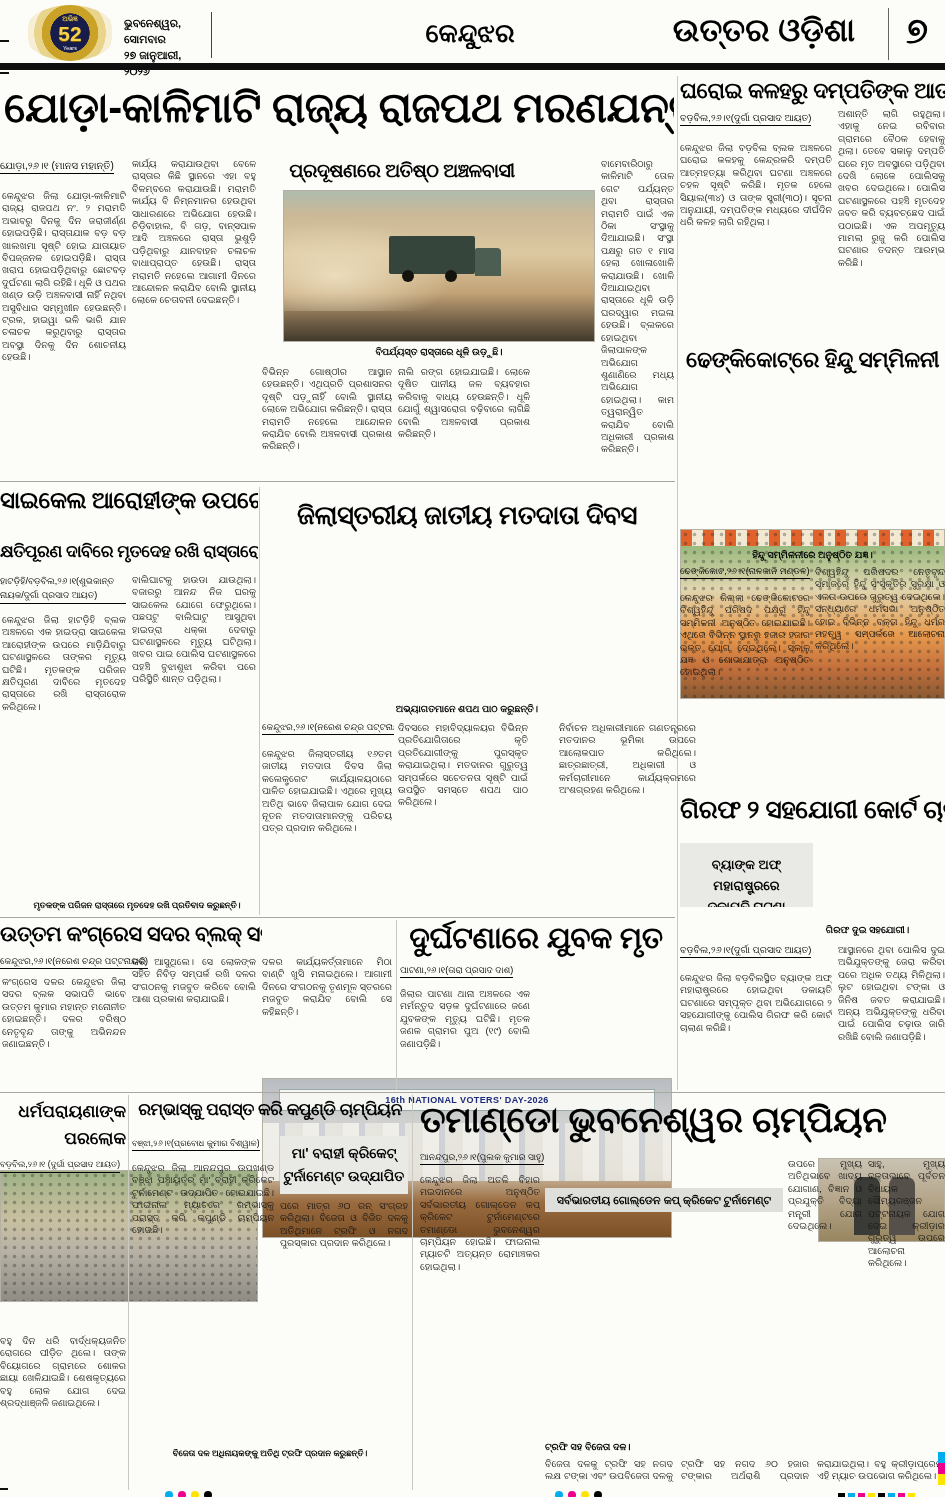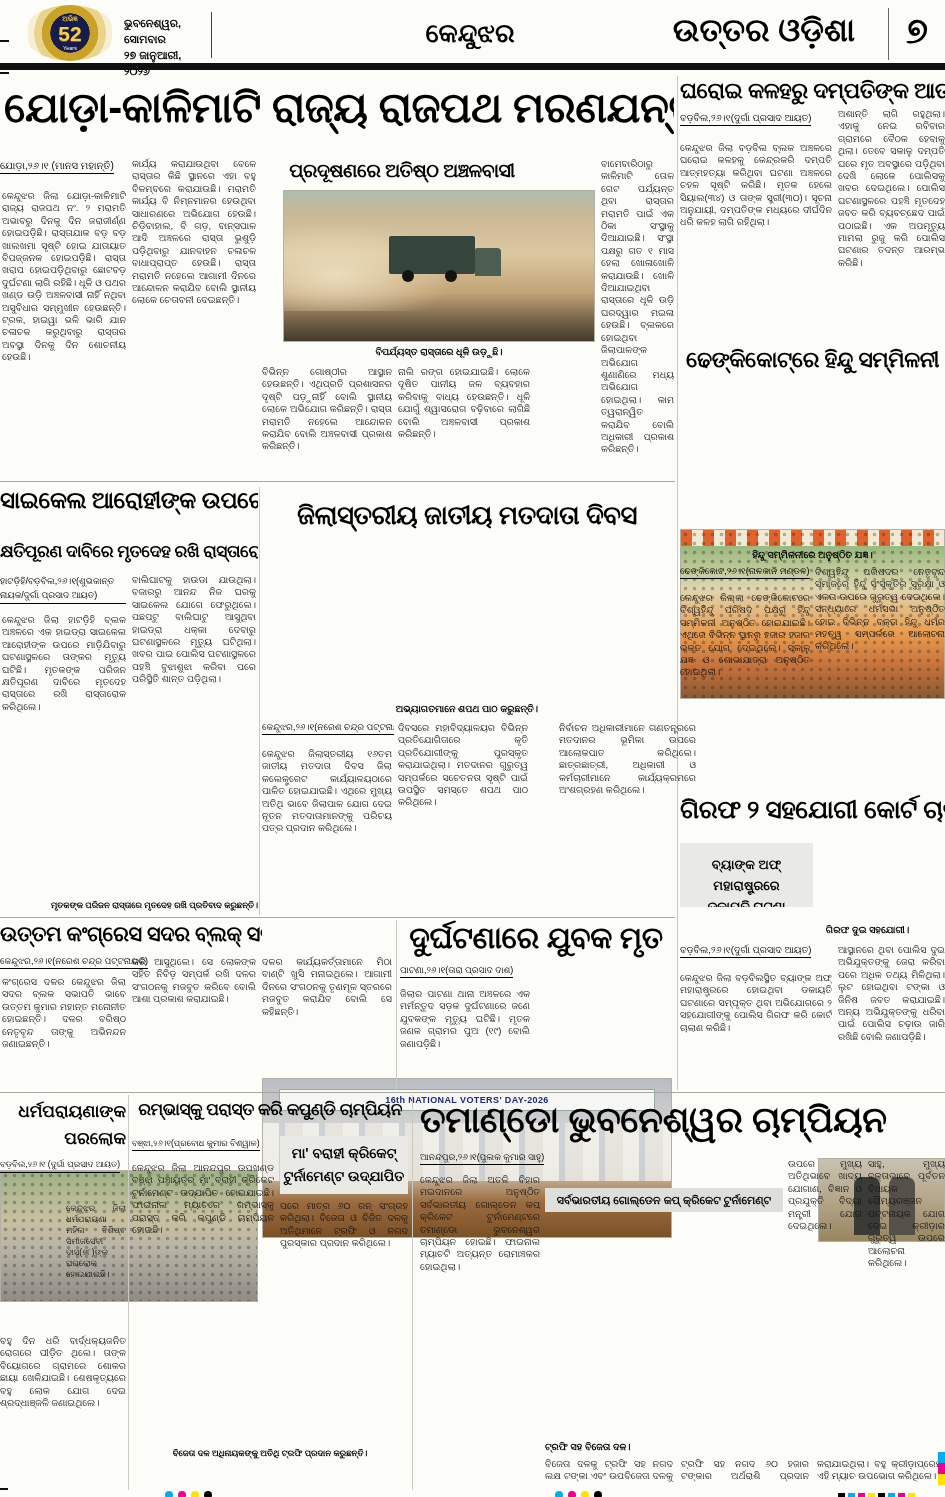--- a/index.html
+++ b/index.html
@@ -134,21 +134,21 @@
   <div class="abs bt" style="left:838px;top:944px;width:107px;height:144px;">ଆସ୍ଥାନରେ ଥିବା ପୋଲିସ ଦୁଇ ଅଭିଯୁକ୍ତଙ୍କୁ ଜେରା କରିବା ପରେ ଅଧିକ ତଥ୍ୟ ମିଳିଥିଲା। ଲୁଟ ହୋଇଥିବା ଟଙ୍କା ଓ ଜିନିଷ ଜବତ କରାଯାଇଛି। ଅନ୍ୟ ଅଭିଯୁକ୍ତଙ୍କୁ ଧରିବା ପାଇଁ ପୋଲିସ ଚଢ଼ାଉ ଜାରି ରଖିଛି ବୋଲି ଜଣାପଡ଼ିଛି।</div>
 
   <div class="abs hl" style="left:0;top:487px;width:258px;height:32px;font-size:23px;">ସାଇକେଲ ଆରୋହୀଙ୍କ ଉପରେ ମାଡ଼ିଗଲା ହାଇଡ୍ରା</div>
   <div class="abs hl hl-c" style="left:0;top:542px;width:258px;height:24px;font-size:17px;">କ୍ଷତିପୂରଣ ଦାବିରେ ମୃତଦେହ ରଖି ରାସ୍ତାରୋକୋ</div>
   <div class="abs byline" style="left:0;top:574px;width:126px;white-space:normal;line-height:14px;height:32px;font-size:9px;"><span>ହାଟଡ଼ିହି/ବଡ଼ବିଲ,୨୬।୧(ଶୁଭକାନ୍ତ ନାୟକ/ଦୁର୍ଗା ପ୍ରସାଦ ଆୟତ)</span></div>
   <div class="abs bt" style="left:2px;top:614px;width:124px;height:146px;">କେନ୍ଦୁଝର ଜିଲା ହାଟଡ଼ିହି ବ୍ଲକ ଅଞ୍ଚଳରେ ଏକ ହାଇଡ୍ରା ସାଇକେଲ ଆରୋହୀଙ୍କ ଉପରେ ମାଡ଼ିଯିବାରୁ ଘଟଣାସ୍ଥଳରେ ତାଙ୍କର ମୃତ୍ୟୁ ଘଟିଛି। ମୃତକଙ୍କ ପରିଜନ କ୍ଷତିପୂରଣ ଦାବିରେ ମୃତଦେହ ରାସ୍ତାରେ ରଖି ରାସ୍ତାରୋକ କରିଥିଲେ।</div>
   <div class="abs bt" style="left:132px;top:574px;width:124px;height:186px;">ବାଲିଘାଟକୁ ହାଉଡା ଯାଉଥିଲା। ବଜାରରୁ ଆନନ୍ଦ ନିଜ ଘରକୁ ସାଇକେଲ ଯୋଗେ ଫେରୁଥିଲେ। ପଛପଟୁ ବାଲିଘାଟୁ ଆସୁଥିବା ହାଇଡ୍ରା ଧକ୍କା ଦେବାରୁ ଘଟଣାସ୍ଥଳରେ ମୃତ୍ୟୁ ଘଟିଥିଲା। ଖବର ପାଇ ପୋଲିସ ଘଟଣାସ୍ଥଳରେ ପହଞ୍ଚି ବୁଝାଶୁଝା କରିବା ପରେ ପରିସ୍ଥିତି ଶାନ୍ତ ପଡ଼ିଥିଲା।</div>
   <div class="abs photo ph-protest" style="left:0;top:764px;width:258px;height:132px;">
     <div class="crowd"></div>
   </div>
-  <div class="abs cap" style="left:0;top:900px;width:258px;font-size:8.5px;text-align:right;">ମୃତକଙ୍କ ପରିଜନ ରାସ୍ତାରେ ମୃତଦେହ ରଖି ପ୍ରତିବାଦ କରୁଛନ୍ତି।</div>
+  <div class="abs cap" style="left:8px;top:900px;width:258px;font-size:8.5px;">ମୃତକଙ୍କ ପରିଜନ ରାସ୍ତାରେ ମୃତଦେହ ରଖି ପ୍ରତିବାଦ କରୁଛନ୍ତି।</div>
 
   <div class="abs hl hl-c" style="left:262px;top:500px;width:410px;height:36px;font-size:26px;">ଜିଲାସ୍ତରୀୟ ଜାତୀୟ ମତଦାତା ଦିବସ</div>
   <div class="abs photo ph-voters" style="left:262px;top:540px;width:410px;height:160px;">
     <div class="v-banner">16th NATIONAL VOTERS' DAY-2026</div>
     <div class="v-people"></div>
   </div>
   <div class="abs cap" style="left:262px;top:703px;width:410px;">ଅଭ୍ୟାଗତମାନେ ଶପଥ ପାଠ କରୁଛନ୍ତି।</div>
   <div class="abs byline" style="left:262px;top:722px;width:132px;font-size:9px;"><span>କେନ୍ଦୁଝର,୨୬।୧(ନରେଶ ଚନ୍ଦ୍ର ପଟ୍ଟନାୟକ)</span></div>
   <div class="abs bt" style="left:262px;top:748px;width:130px;height:166px;">କେନ୍ଦୁଝର ଜିଲାସ୍ତରୀୟ ୧୬ତମ ଜାତୀୟ ମତଦାତା ଦିବସ ଜିଲା କଲେକ୍ଟ୍ରେଟ କାର୍ଯ୍ୟାଳୟଠାରେ ପାଳିତ ହୋଇଯାଇଛି। ଏଥିରେ ମୁଖ୍ୟ ଅତିଥି ଭାବେ ଜିଲାପାଳ ଯୋଗ ଦେଇ ନୂତନ ମତଦାତାମାନଙ୍କୁ ପରିଚୟ ପତ୍ର ପ୍ରଦାନ କରିଥିଲେ।</div>
   <div class="abs bt" style="left:398px;top:722px;width:130px;height:192px;">ଦିବସରେ ମହାବିଦ୍ୟାଳୟର ବିଭିନ୍ନ ପ୍ରତିଯୋଗିତାରେ କୃତି ପ୍ରତିଯୋଗୀଙ୍କୁ ପୁରସ୍କୃତ କରାଯାଇଥିଲା। ମତଦାନର ଗୁରୁତ୍ୱ ସମ୍ପର୍କରେ ସଚେତନତା ସୃଷ୍ଟି ପାଇଁ ଉପସ୍ଥିତ ସମସ୍ତେ ଶପଥ ପାଠ କରିଥିଲେ।</div>
@@ -166,21 +166,20 @@
 
   <div class="abs hl hl-c" style="left:398px;top:916px;width:276px;height:44px;font-size:30px;line-height:44px;">ଦୁର୍ଘଟଣାରେ ଯୁବକ ମୃତ</div>
   <div class="abs byline" style="left:400px;top:965px;width:132px;font-size:9px;"><span>ପାଟଣା,୨୬।୧(ତାରା ପ୍ରସାଦ ଦାଶ)</span></div>
   <div class="abs bt" style="left:400px;top:988px;width:130px;height:100px;">ଜିଲାର ପାଟଣା ଥାନା ଅଞ୍ଚଳରେ ଏକ ମର୍ମନ୍ତୁଦ ସଡ଼କ ଦୁର୍ଘଟଣାରେ ଜଣେ ଯୁବକଙ୍କ ମୃତ୍ୟୁ ଘଟିଛି। ମୃତକ ଜଣକ ଗ୍ରାମର ପୁଅ (୧୯) ବୋଲି ଜଣାପଡ଼ିଛି।</div>
 
   <div class="abs hrule" style="left:0;top:1092px;width:945px;"></div>
 
   <div class="abs hl-wrap" style="left:0;top:1098px;width:126px;height:56px;font-size:17px;line-height:27px;">ଧର୍ମପରାୟଣାଙ୍କ ପରଲୋକ</div>
   <div class="abs byline" style="left:0;top:1158px;width:126px;white-space:normal;line-height:13px;height:28px;font-size:8.5px;"><span>ବଡ଼ବିଲ,୨୬।୧ (ଦୁର୍ଗା ପ୍ରସାଦ ଆୟତ)</span></div>
 
-  <div class="abs bt-sm" style="left:66px;top:1203px;width:60px;height:126px;">କେନ୍ଦୁଝର ଜିଲା ଧର୍ମପରାୟଣା ମହିଳା ବିଶିଷ୍ଟ ସମାଜସେବୀ ଦାସ(୭୮)ଙ୍କ ପରଲୋକ ହୋଇଯାଇଛି।</div>
   <div class="abs bt" style="left:0;top:1335px;width:126px;height:150px;">ବହୁ ଦିନ ଧରି ବାର୍ଦ୍ଧକ୍ୟଜନିତ ରୋଗରେ ପୀଡ଼ିତ ଥିଲେ। ତାଙ୍କ ବିୟୋଗରେ ଗ୍ରାମରେ ଶୋକର ଛାୟା ଖେଳିଯାଇଛି। ଶେଷକୃତ୍ୟରେ ବହୁ ଲୋକ ଯୋଗ ଦେଇ ଶ୍ରଦ୍ଧାଞ୍ଜଳି ଜଣାଇଥିଲେ।</div>
   <div class="abs vr" style="left:128px;top:1095px;height:395px;"></div>
 
   <div class="abs hl hl-c" style="left:132px;top:1100px;width:276px;height:30px;font-size:17px;">ରମ୍ଭାସ୍କୁ ପରାସ୍ତ କରି କପୁଣ୍ଡି ଚାମ୍ପିୟନ</div>
   <div class="abs byline" style="left:132px;top:1138px;width:142px;font-size:8.5px;"><span>ବଞ୍ଝା,୨୬।୧(ପ୍ରବୋଧ କୁମାର ବିଶ୍ୱାଳ)</span></div>
   <div class="abs gbox" style="left:280px;top:1136px;width:128px;height:58px;font-size:14px;line-height:23px;padding-top:6px;">
     <div>ମା' ବରାହୀ କ୍ରିକେଟ୍</div>
     <div>ଟୁର୍ନାମେଣ୍ଟ ଉଦ୍‌ଯାପିତ</div>
   </div>
   <div class="abs bt" style="left:132px;top:1162px;width:142px;height:146px;">କେନ୍ଦୁଝର ଜିଲା ଆନନ୍ଦପୁର ଉପଖଣ୍ଡ ବଞ୍ଝା ପଞ୍ଚାୟତର ମା' ବରାହୀ କ୍ରିକେଟ ଟୁର୍ନାମେଣ୍ଟ ଉଦ୍‌ଯାପିତ ହୋଇଯାଇଛି। ଫାଇନାଲ ମ୍ୟାଚରେ ରମ୍ଭାସ୍କୁ ପରାସ୍ତ କରି କପୁଣ୍ଡି ଚାମ୍ପିୟନ ହୋଇଛି।</div>

